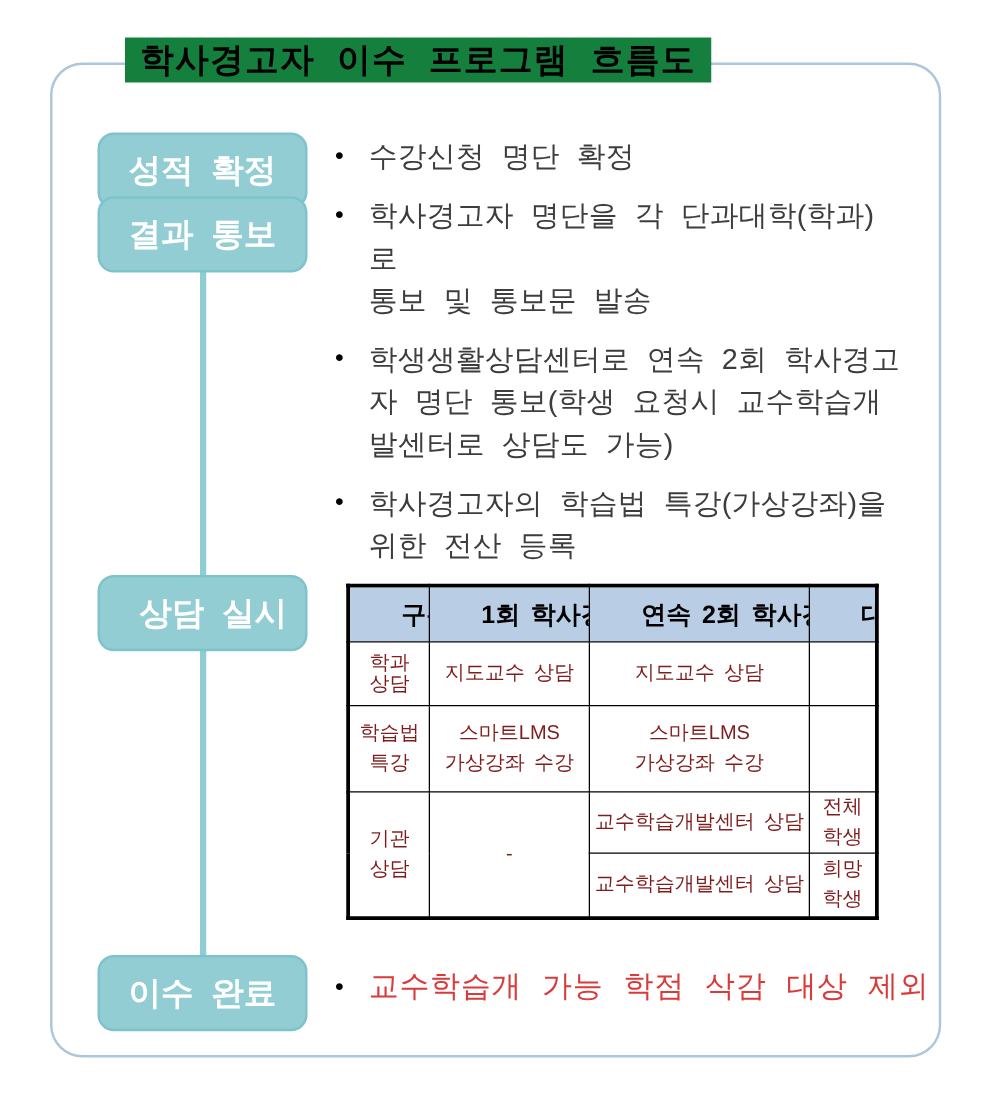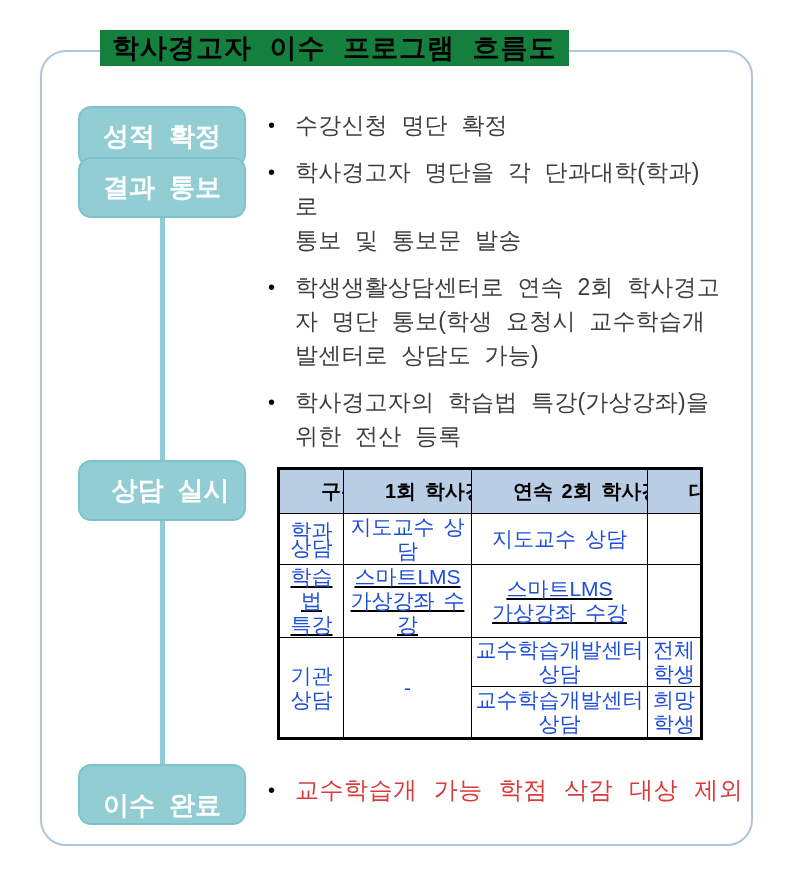--- a/index.html
+++ b/index.html
@@ -24,21 +24,21 @@
   .stage-box {
     position:absolute; left:78px; width:168px; height:61px;
     background:#92cdd4; border:2px solid #7ec3cb; border-radius:13px;
     box-sizing:border-box; color:#ffffff; font-weight:bold; font-size:26px;
     display:flex; align-items:center; justify-content:center;
     word-spacing:7px; z-index:2; white-space:nowrap;
   }
   .stage-1 { top:106px; }
   .stage-2 { top:157px; }
   .stage-3 { top:460px;padding-left:17px; }
-  .stage-4 { top:764px;align-items:flex-end; }
+  .stage-4 { top:764px; }
   .bullets { position:absolute; left:268px; top:108px; width:452px; z-index:2; }
   .bullet { display:flex; margin-bottom:13px; }
   .bullet .dot {
     flex:0 0 27px; font-size:20px; line-height:34px; color:#000000;
   }
   .bullet .text {
     flex:1; font-size:23px; line-height:34px; color:#3d3d3d;
     white-space:pre-line; word-spacing:7px; letter-spacing:0.2px;
   }
   .completion-note { position:absolute; left:268px; top:773px; width:470px; display:flex; z-index:2; }
@@ -54,27 +54,27 @@
   }
   .program-table th, .program-table td {
     border:1px solid #000000; text-align:center; vertical-align:middle;
     padding:0 2px; overflow:hidden;
   }
   .program-table th {
     background:#b9cde4; color:#000000; font-weight:bold; font-size:20px;
     word-spacing:3px; white-space:nowrap;padding-left:41px;
   }
   .program-table td {
-    color:#1d4ed8; font-size:21px; white-space:pre-line; line-height:24px;
+    color:#7f1d1d; font-size:16px; white-space:pre-line; line-height:24px;
     word-spacing:3px;
   }
   td.tight { line-height:17px; }
   tr.hdr  { height:45px; }
   tr.r1   { height:51px; }
-  tr.r2   { height:69px;text-decoration:underline; }
+  tr.r2   { height:69px; }
   tr.r3a  { height:45px; }
   tr.r3b  { height:52px; }
 </style>
 </head>
 <body>
 
 <div class="frame"></div>
 
 <div class="page-title">학사경고자 이수 프로그램 흐름도</div>
 

